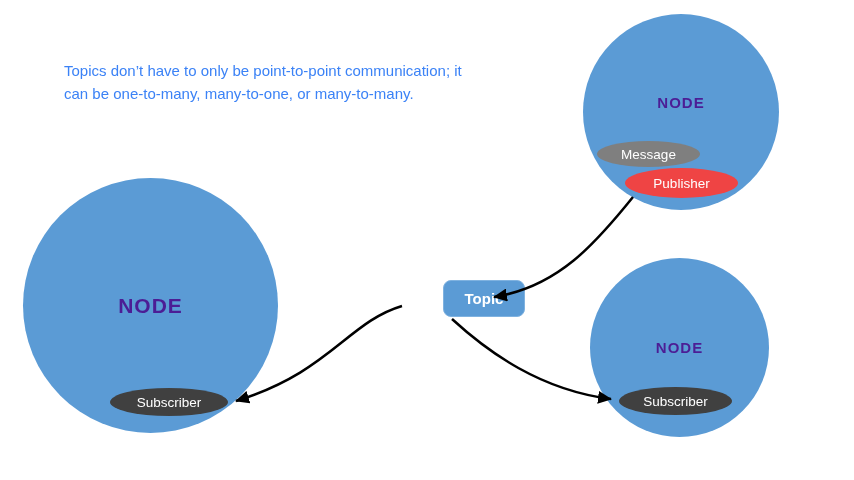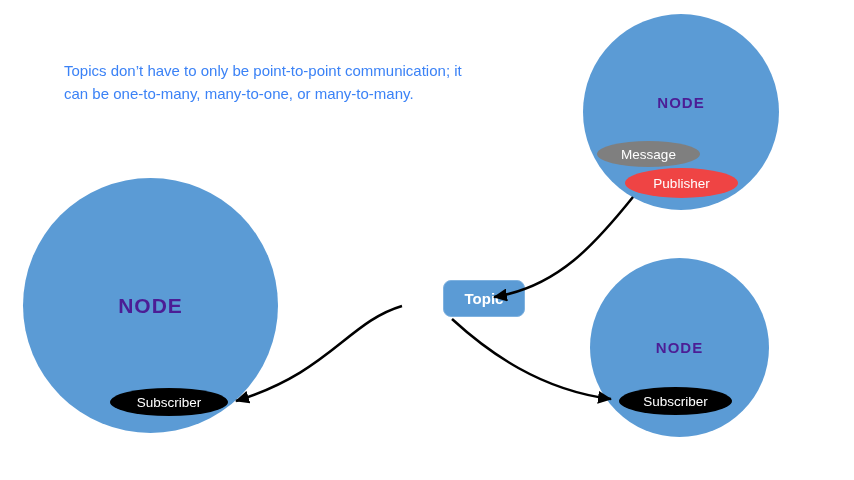--- a/index.html
+++ b/index.html
@@ -49,21 +49,21 @@
   .pill {
     position: absolute;
     border-radius: 50%;
     display: flex;
     align-items: center;
     justify-content: center;
     color: #ffffff;
     font-weight: normal;
     font-size: 13.5px;
   }
-  .pill.subscriber { background: #000000; align-items: center; }
+  .pill.subscriber { background: #404040; align-items: center; }
   .pill.publisher  { background: #ef4444; }
   .pill.message    { background: #7f7f7f; }
 
   .pill.sub-left   { left: 110px; top: 388px; width: 118px; height: 28px; }
   .pill.msg        { left: 597px; top: 141px; width: 103px; height: 26px; }
   .pill.pub        { left: 625px; top: 168px; width: 113px; height: 30px; }
   .pill.sub-right  { left: 619px; top: 387px; width: 113px; height: 28px; }
 
   .topic-box {
     position: absolute;

